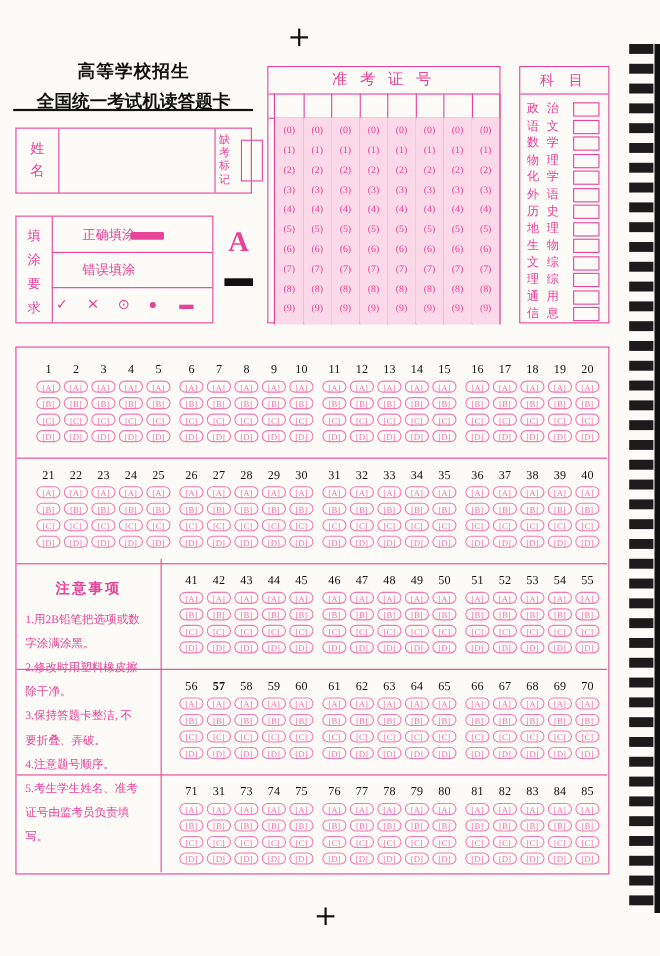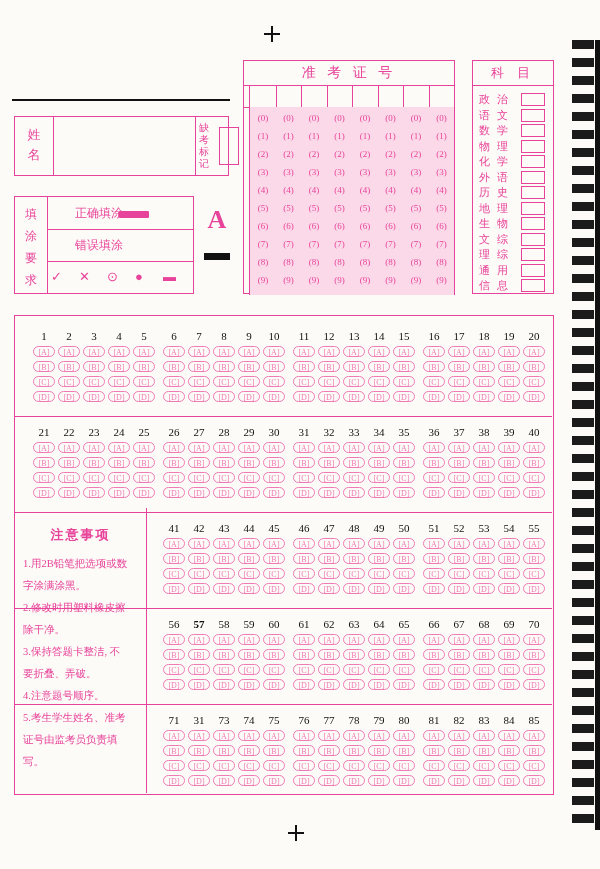--- a/index.html
+++ b/index.html
@@ -221,20 +221,22 @@
       <div class="timing-mark" style="top: 666px;"></div>
       <div class="timing-mark" style="top: 684px;"></div>
       <div class="timing-mark" style="top: 702px;"></div>
       <div class="timing-mark" style="top: 720px;"></div>
       <div class="timing-mark" style="top: 738px;"></div>
       <div class="timing-mark" style="top: 756px;"></div>
       <div class="timing-mark" style="top: 774px;"></div>
     </div>
 
   <div class="title-wrap">
+    <div class="title1">高等学校招生</div>
+    <div class="title2">全国统一考试机读答题卡</div>
   </div>
   <div class="title-underline"></div>
 
   <div class="box namebox">
     <div class="vline"></div>
     <div class="lbl">
       <div>姓</div>
       <div>名</div>
     </div>
     <div class="vline2"></div>

